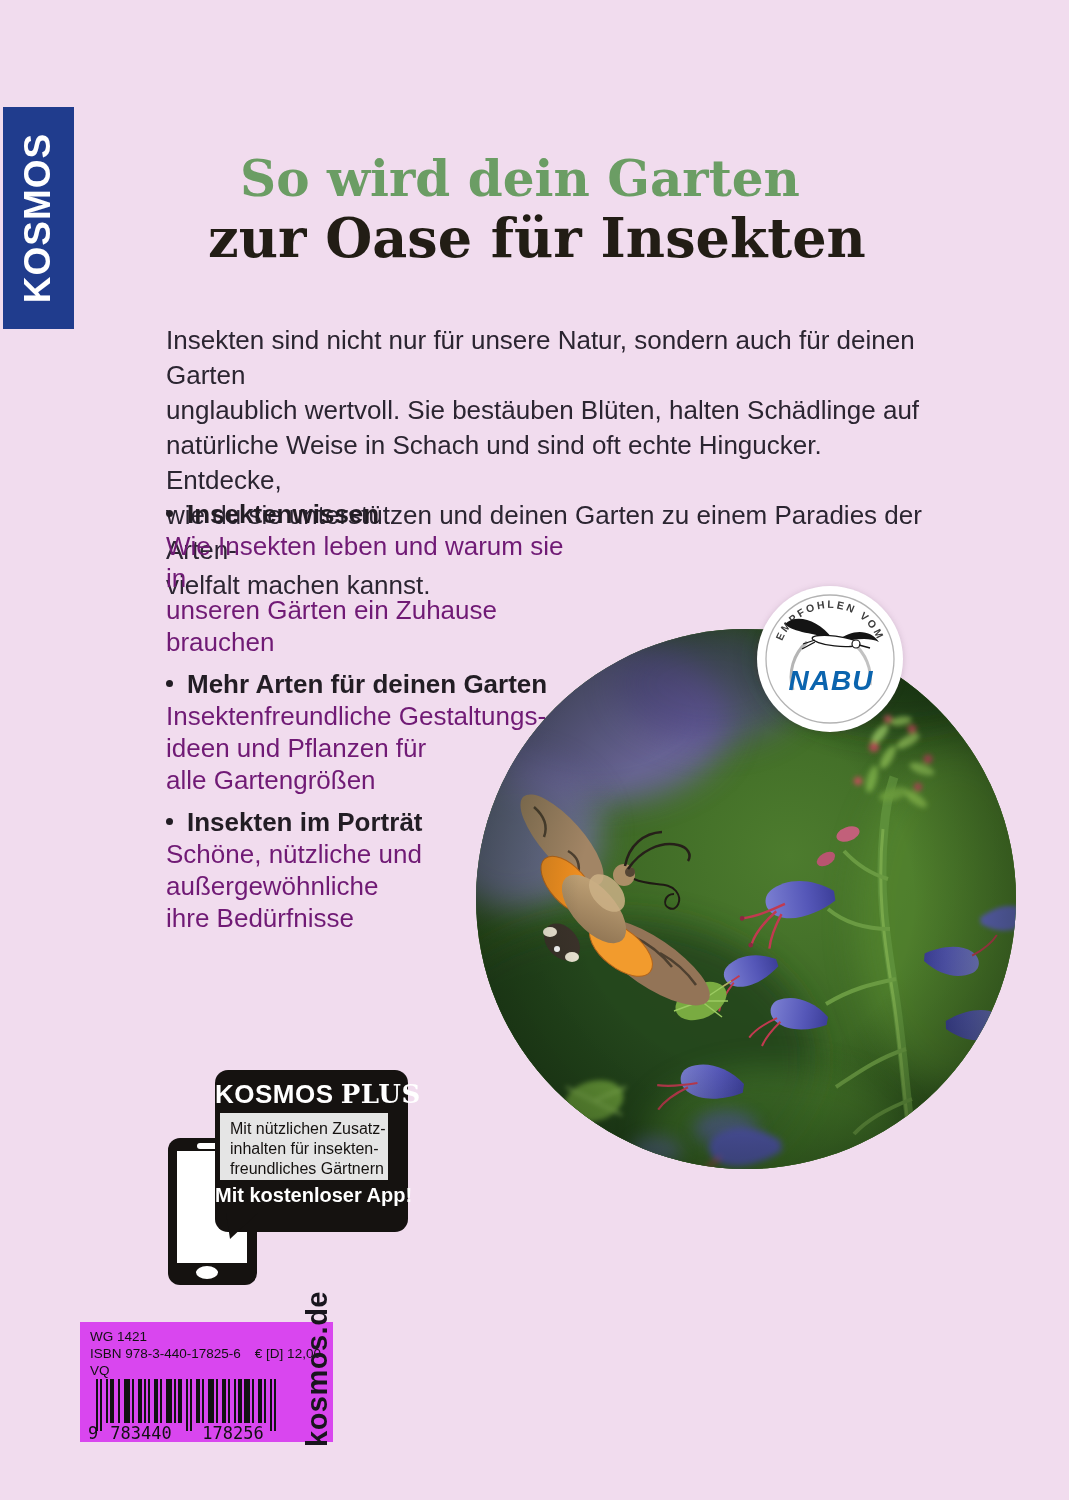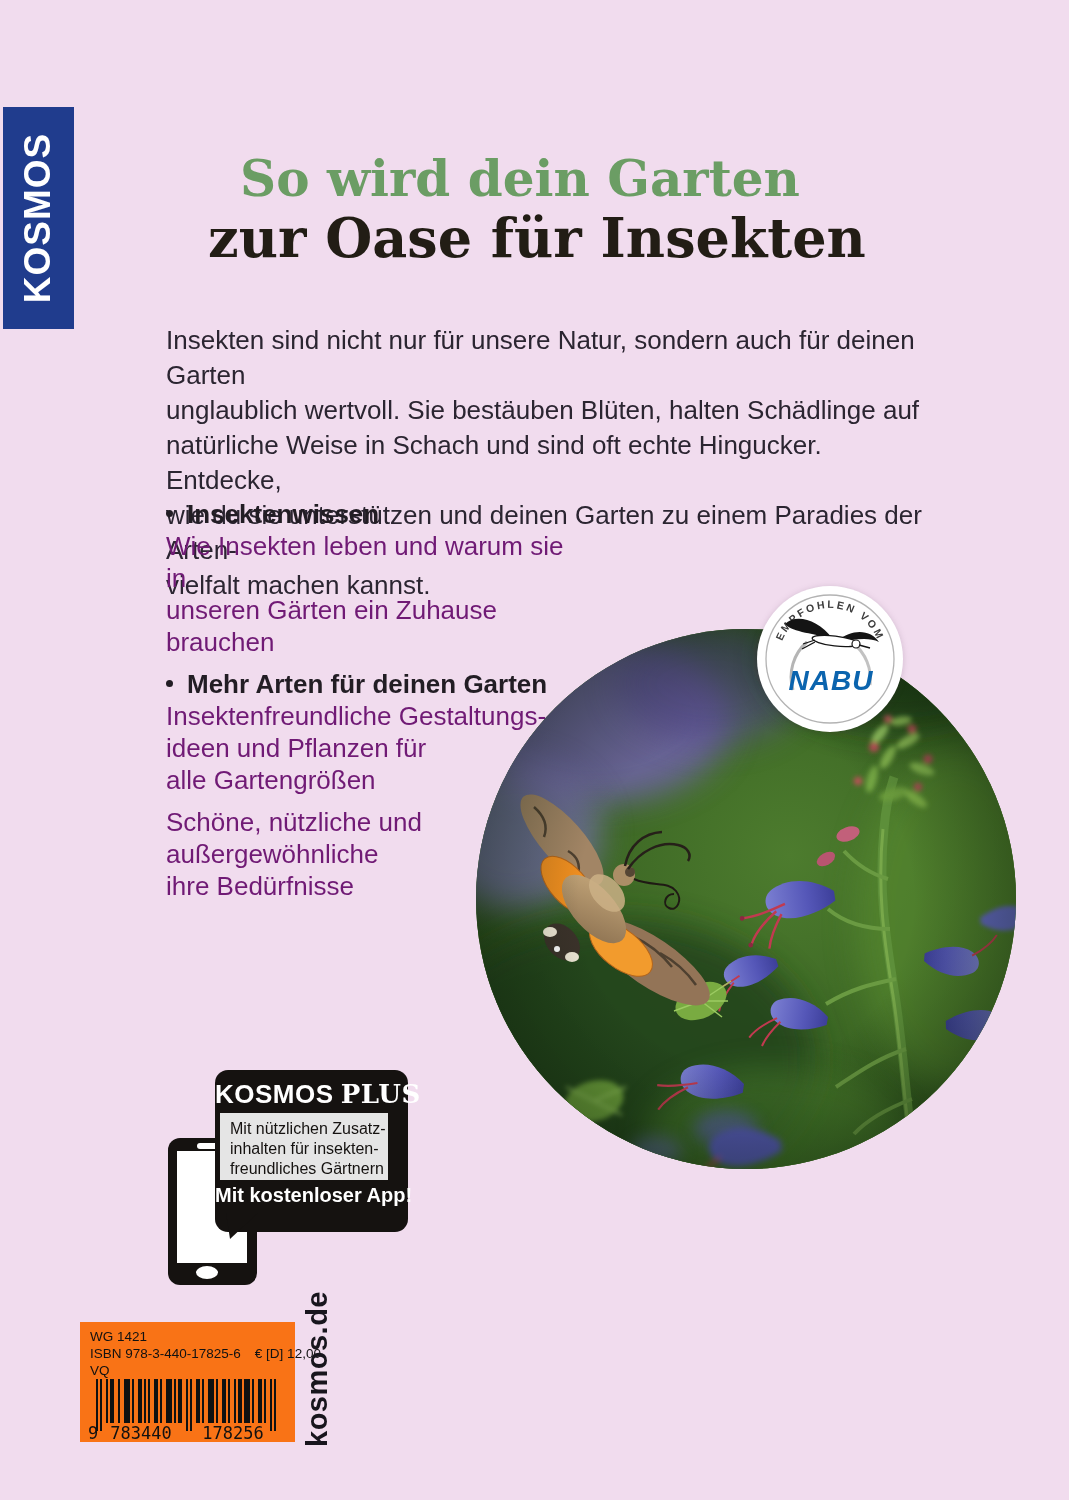--- a/index.html
+++ b/index.html
@@ -70,21 +70,21 @@
     position:absolute;left:5px;top:43px;width:168px;height:67px;background:#e5e5e5;
     padding:6px 0 0 10px;box-sizing:border-box;
     font-size:16px;line-height:20px;color:#151210;font-weight:500;
   }
   .bubble .appnote{
     position:absolute;top:114px;left:0;width:100%;text-align:center;
     color:#ffffff;font-weight:700;font-size:20px;white-space:nowrap;
   }
   
   .barcode-label{
-    position:absolute;left:80px;top:1322px;width:215px;height:120px;background:#f97316;
+    position:absolute;left:80px;top:1322px;width:253px;height:120px;background:#d946ef;
     padding:6px 0 0 10px;box-sizing:border-box;font-size:13.5px;line-height:17px;color:#111111;
   }
   .barcode-label .l2{display:flex;gap:14px;white-space:nowrap;}
   .barcode-svg{position:absolute;left:8px;top:57px;}
   
   .site{
     position:absolute;left:301px;top:1447px;height:34px;
     transform:rotate(-90deg);transform-origin:0 0;
     font-size:29px;font-weight:700;color:#18151d;letter-spacing:0.5px;white-space:nowrap;
   }
@@ -121,20 +121,24 @@
   <div class="bullet">
     <div class="bullet-head">
       <span class="dot"></span>
       <span>Mehr Arten für deinen Garten</span>
     </div>
     <div class="line">Insektenfreundliche Gestaltungs-</div>
     <div class="line">ideen und Pflanzen für</div>
     <div class="line">alle Gartengrößen</div>
   </div>
   <div class="bullet">
+    <div class="bullet-head">
+      <span class="dot"></span>
+      <span>Insekten im Porträt</span>
+    </div>
     <div class="line">Schöne, nützliche und</div>
     <div class="line">außergewöhnliche</div>
     <div class="line">ihre Bedürfnisse</div>
   </div>
 </div>
 
 <div class="photo-circle">
   <svg width="540" height="540" viewBox="0 0 540 540">
     <defs>
       <radialGradient id="gbg" cx="58%" cy="42%" r="75%">

